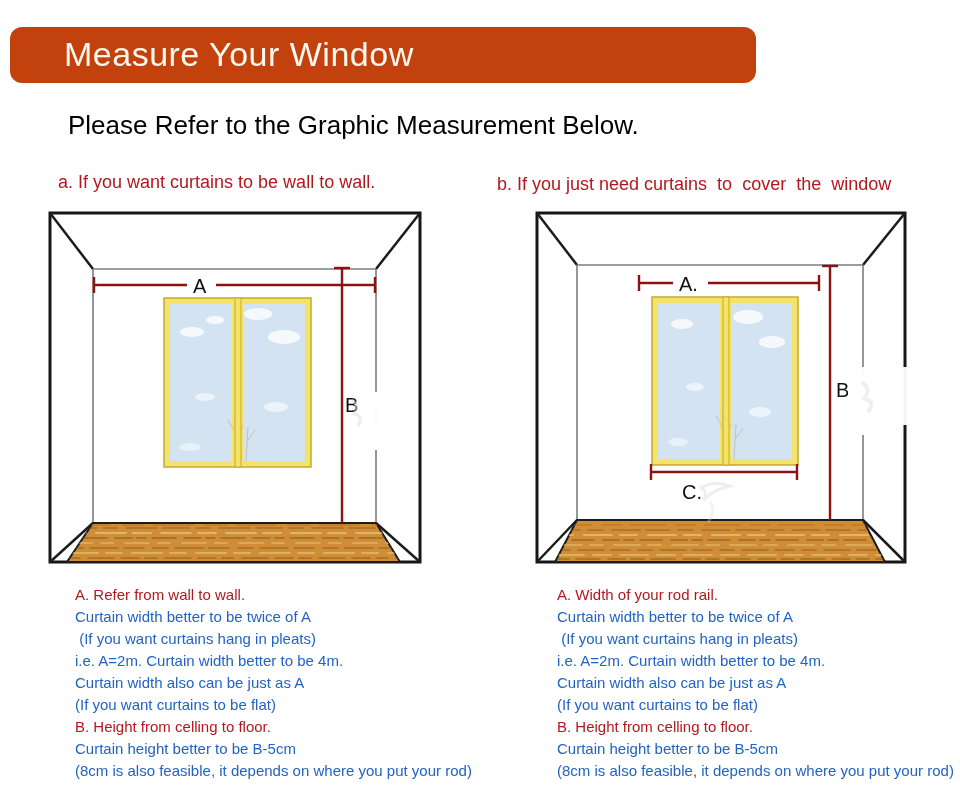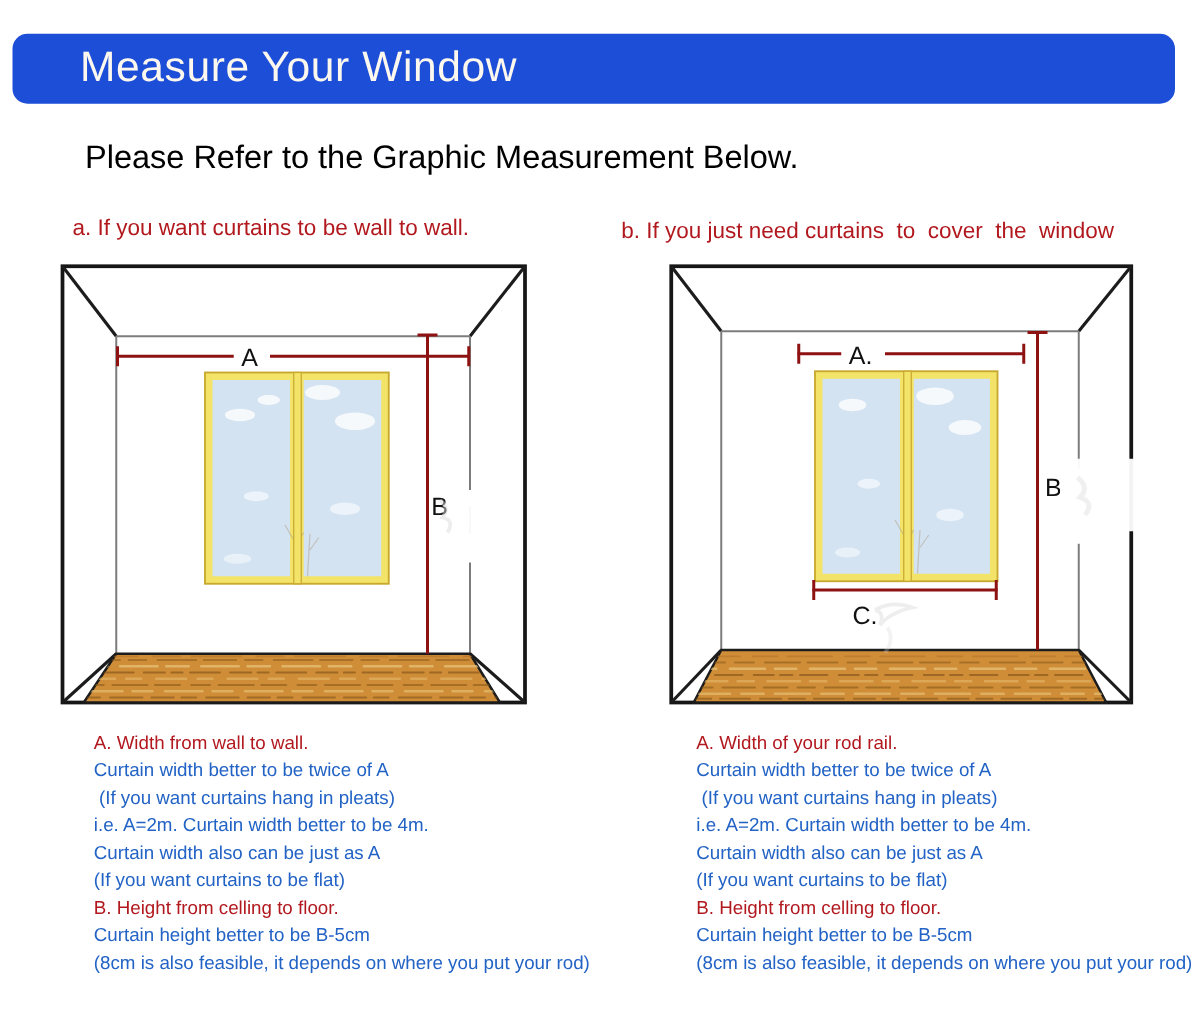--- a/index.html
+++ b/index.html
@@ -1,19 +1,19 @@
 <!DOCTYPE html>
 <html><head>
 <meta charset="utf-8">
 <style>
   html,body{margin:0;padding:0;background:#fff;}
   body{width:960px;height:811px;position:relative;overflow:hidden;
        font-family:"Liberation Sans", sans-serif;}
   .abs{position:absolute;}
-  #banner{left:10px;top:27px;width:930px;height:56px;background:#1d4ed8;
+  #banner{left:10px;top:27px;width:746px;height:56px;background:#c2410c;
           border-radius:12px;color:#fdf8ee;}
   #banner .t{position:absolute;left:54px;top:8px;font-size:34px;letter-spacing:0.5px;}
   #subtitle{left:68px;top:110px;font-size:26px;color:#000000;white-space:nowrap;}
   .sec-head{font-size:18px;color:#b2191f;white-space:pre;}
   #head-a{left:58px;top:172px;text-align:center;}
   #head-b{left:497px;top:174px;}
   .notes{width:470px;}
   .notes p{margin:0;padding:0;height:22px;line-height:22px;font-size:15px;
            white-space:pre;}
   .notes .red{color:#b2191f;}
@@ -180,21 +180,21 @@
 
   <g>
     <rect x="338" y="165" width="60" height="58" fill="#ffffff" opacity="0.95"></rect>
     <path d="M352,180 q10,8 2,16 q12,4 4,14" stroke="#e2e2e2" stroke-width="4" fill="none" opacity="0.5"></path>
     <path d="M190,286 q14,-8 30,-2 q-18,4 -26,14 q4,-10 -4,-12" stroke="#cfcfcf" stroke-width="3" fill="none" opacity="0.35"></path>
     <path d="M200,300 q6,10 -2,20" stroke="#d8d8d8" stroke-width="3" fill="none" opacity="0.3"></path>
   </g>
 </svg>
 
 <div id="notes-a" class="abs notes">
-  <p class="red">A. Width from wall to wall.</p>
+  <p class="red">A. Refer from wall to wall.</p>
   <p class="blue">Curtain width better to be twice of A</p>
   <p class="blue"> (If you want curtains hang in pleats)</p>
   <p class="blue">i.e. A=2m. Curtain width better to be 4m.</p>
   <p class="blue">Curtain width also can be just as A</p>
   <p class="blue">(If you want curtains to be flat)</p>
   <p class="red">B. Height from celling to floor.</p>
   <p class="blue">Curtain height better to be B-5cm</p>
   <p class="blue">(8cm is also feasible, it depends on where you put your rod)</p>
 </div>
 

